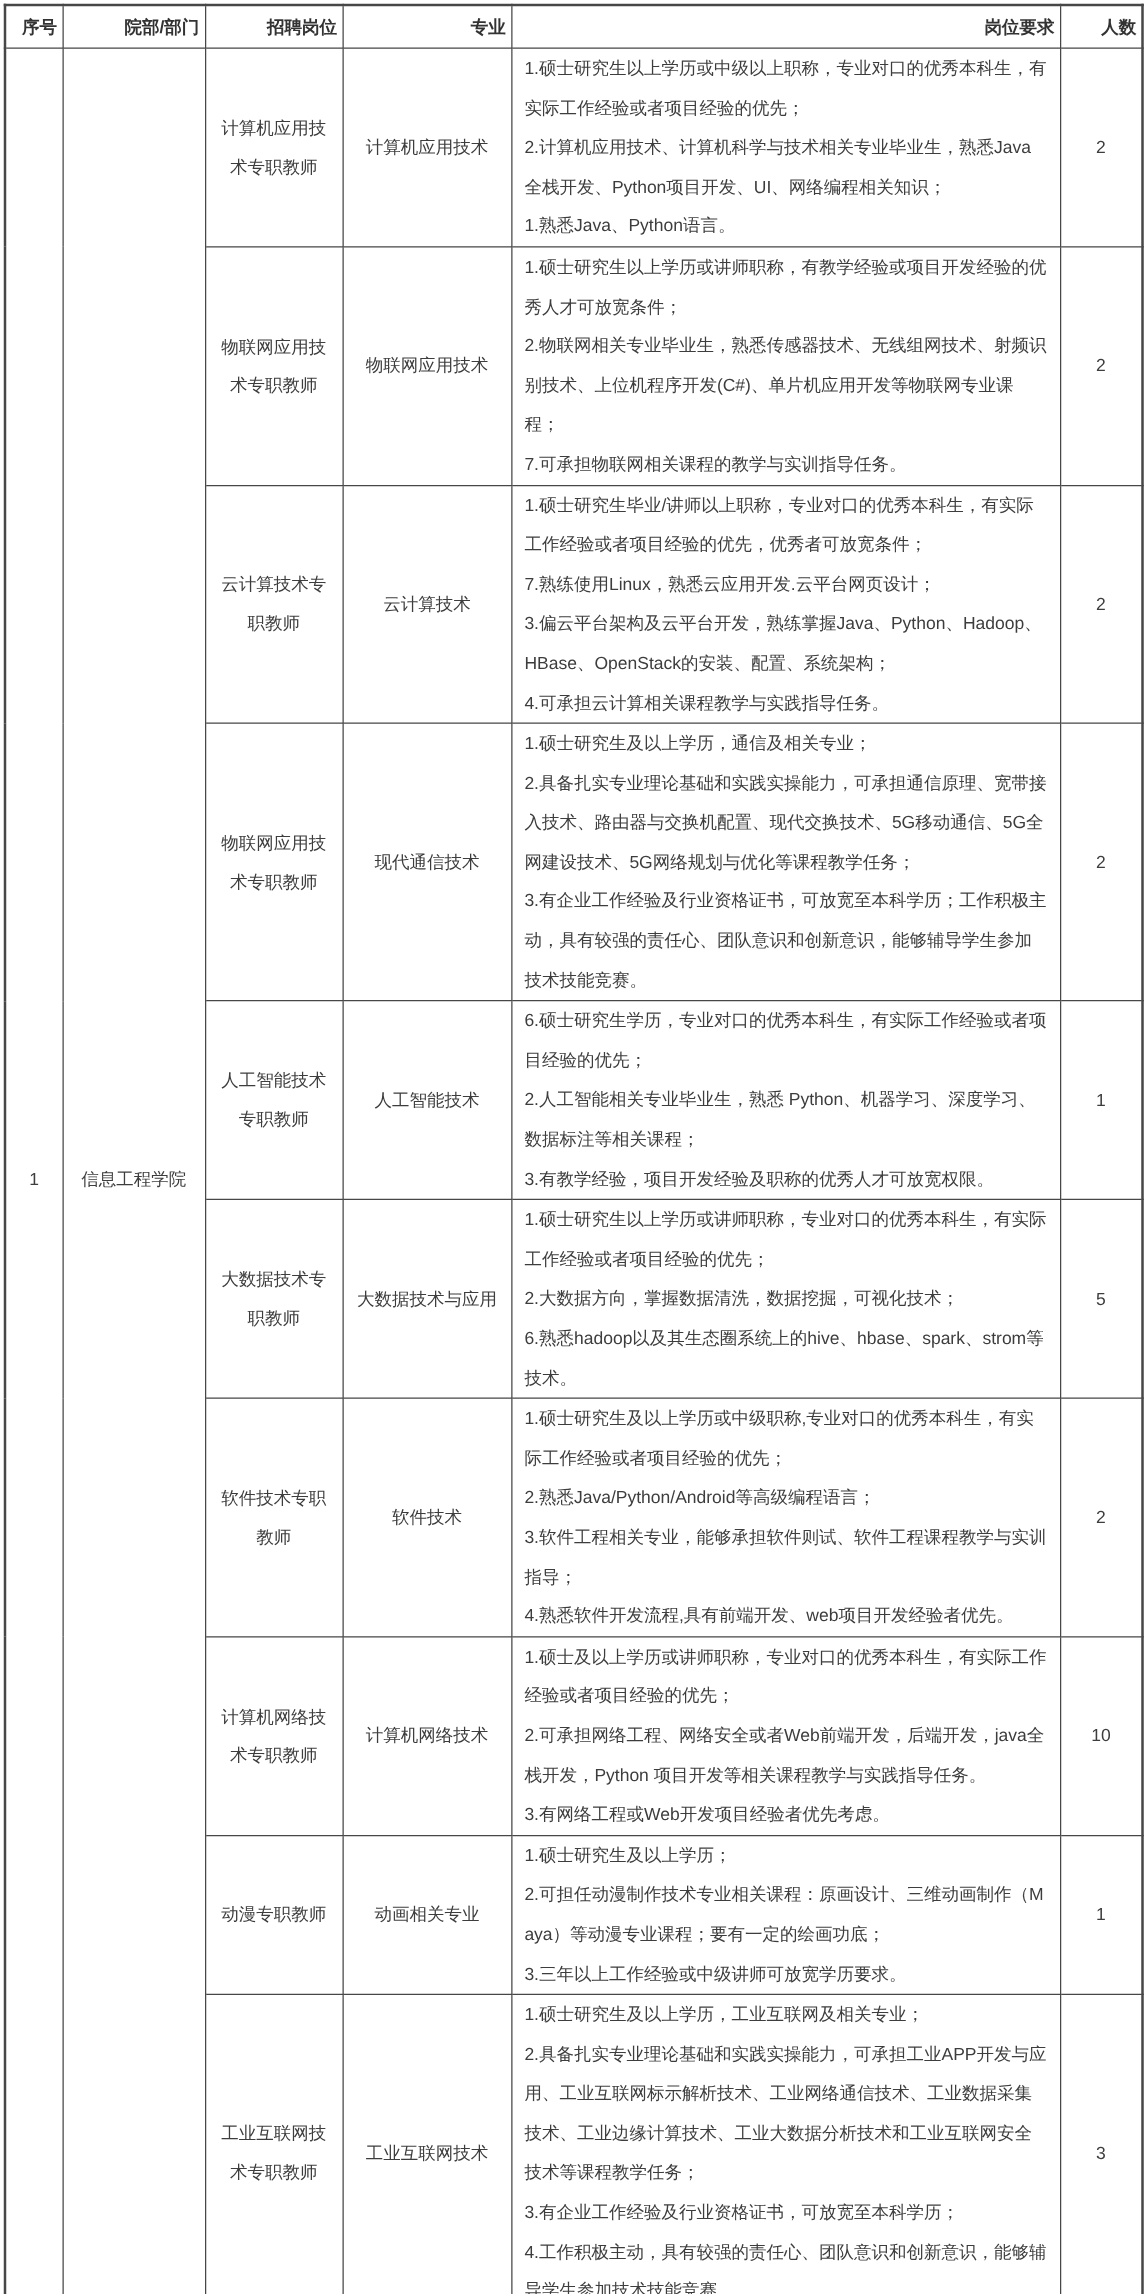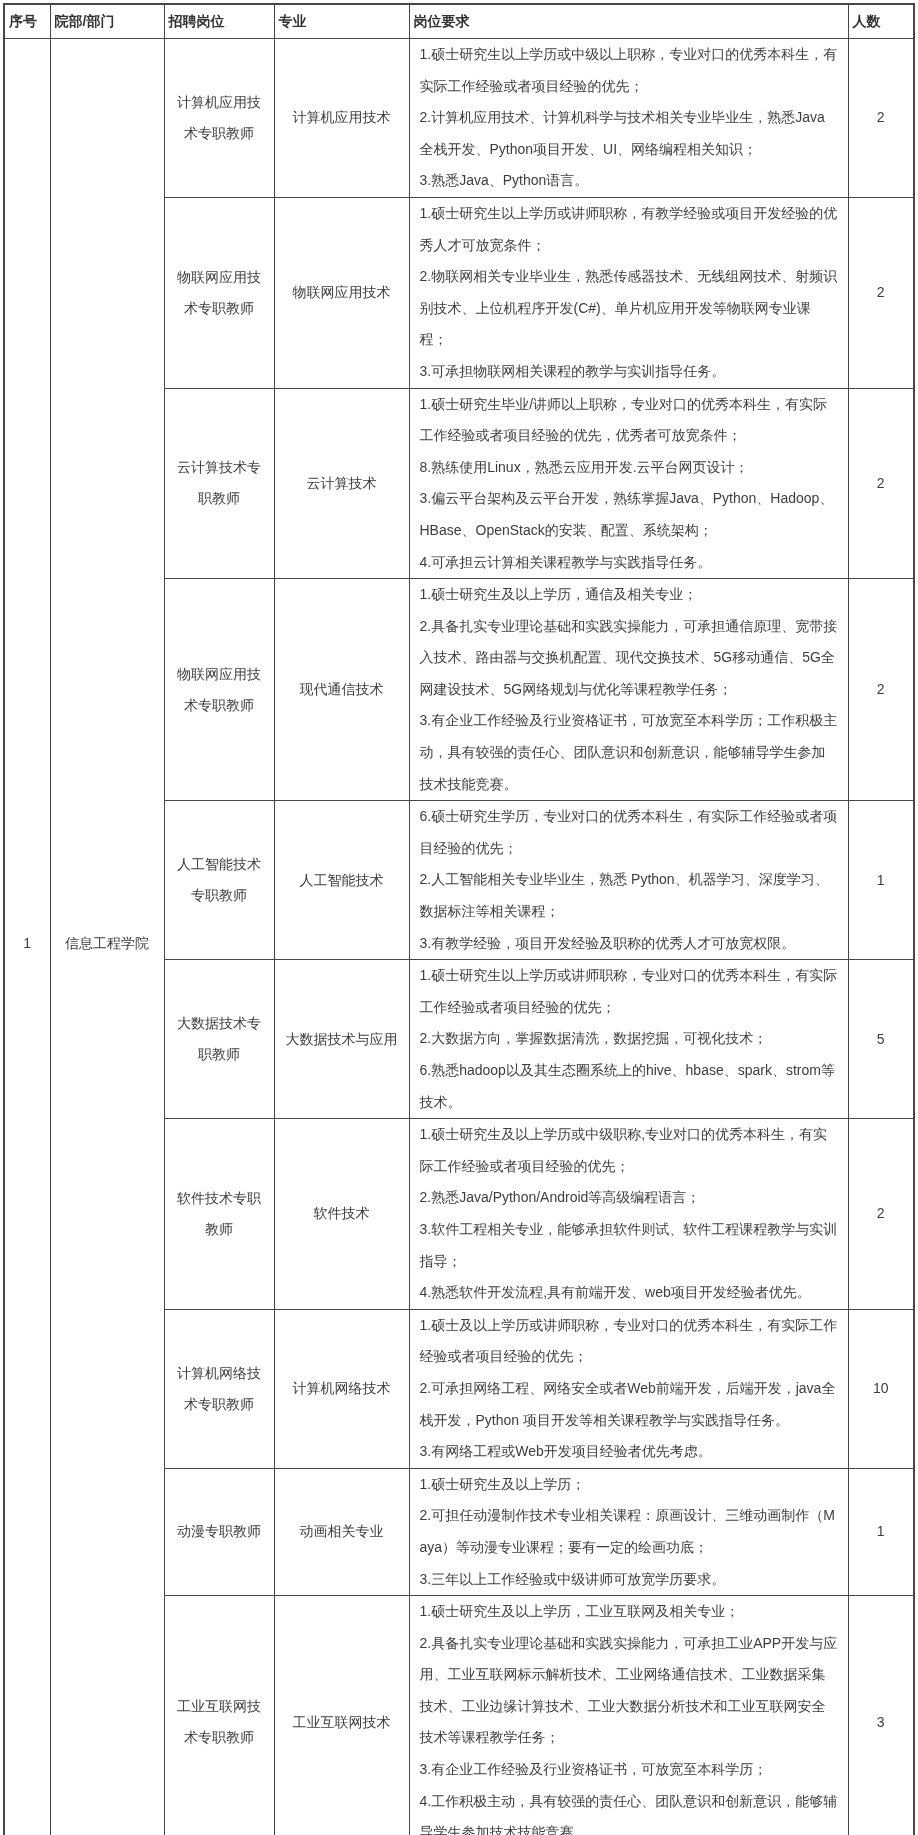--- a/index.html
+++ b/index.html
@@ -19,21 +19,21 @@
   table.recruit td{
     border:1px solid #474747;
     font-size:14px;
     vertical-align:middle;
     word-break:break-all;
     overflow-wrap:break-word;
   }
   table.recruit th{
     height:33px;
     font-weight:bold;
-    text-align:left;
+    text-align:right;
     padding:0 4px;
     color:#333333;
   }
   td.center{
     text-align:center;
     line-height:31px;
     padding:0 8px;
   }
   td.req-cell{
     padding:0 10px;
@@ -69,40 +69,40 @@
     </thead>
     <tbody>
         <tr>
           <td class="center" rowspan="10">1</td>
           <td class="center" rowspan="10">信息工程学院</td>
           <td class="center">计算机应用技术专职教师</td>
           <td class="center">计算机应用技术</td>
           <td class="req-cell">
             <div class="req-line">1.硕士研究生以上学历或中级以上职称，专业对口的优秀本科生，有实际工作经验或者项目经验的优先；</div>
             <div class="req-line">2.计算机应用技术、计算机科学与技术相关专业毕业生，熟悉Java全栈开发、Python项目开发、UI、网络编程相关知识；</div>
-            <div class="req-line">3.熟悉Java、Python语言。</div>
+            <div class="req-line">1.熟悉Java、Python语言。</div>
           </td>
           <td class="center">2</td>
         </tr>
         <tr>
           <td class="center">物联网应用技术专职教师</td>
           <td class="center">物联网应用技术</td>
           <td class="req-cell">
             <div class="req-line">1.硕士研究生以上学历或讲师职称，有教学经验或项目开发经验的优秀人才可放宽条件；</div>
             <div class="req-line">2.物联网相关专业毕业生，熟悉传感器技术、无线组网技术、射频识别技术、上位机程序开发(C#)、单片机应用开发等物联网专业课程；</div>
-            <div class="req-line">3.可承担物联网相关课程的教学与实训指导任务。</div>
+            <div class="req-line">7.可承担物联网相关课程的教学与实训指导任务。</div>
           </td>
           <td class="center">2</td>
         </tr>
         <tr>
           <td class="center">云计算技术专职教师</td>
           <td class="center">云计算技术</td>
           <td class="req-cell">
             <div class="req-line">1.硕士研究生毕业/讲师以上职称，专业对口的优秀本科生，有实际工作经验或者项目经验的优先，优秀者可放宽条件；</div>
-            <div class="req-line">8.熟练使用Linux，熟悉云应用开发.云平台网页设计；</div>
+            <div class="req-line">7.熟练使用Linux，熟悉云应用开发.云平台网页设计；</div>
             <div class="req-line">3.偏云平台架构及云平台开发，熟练掌握Java、Python、Hadoop、HBase、OpenStack的安装、配置、系统架构；</div>
             <div class="req-line">4.可承担云计算相关课程教学与实践指导任务。</div>
           </td>
           <td class="center">2</td>
         </tr>
         <tr>
           <td class="center">物联网应用技术专职教师</td>
           <td class="center">现代通信技术</td>
           <td class="req-cell">
             <div class="req-line">1.硕士研究生及以上学历，通信及相关专业；</div>

